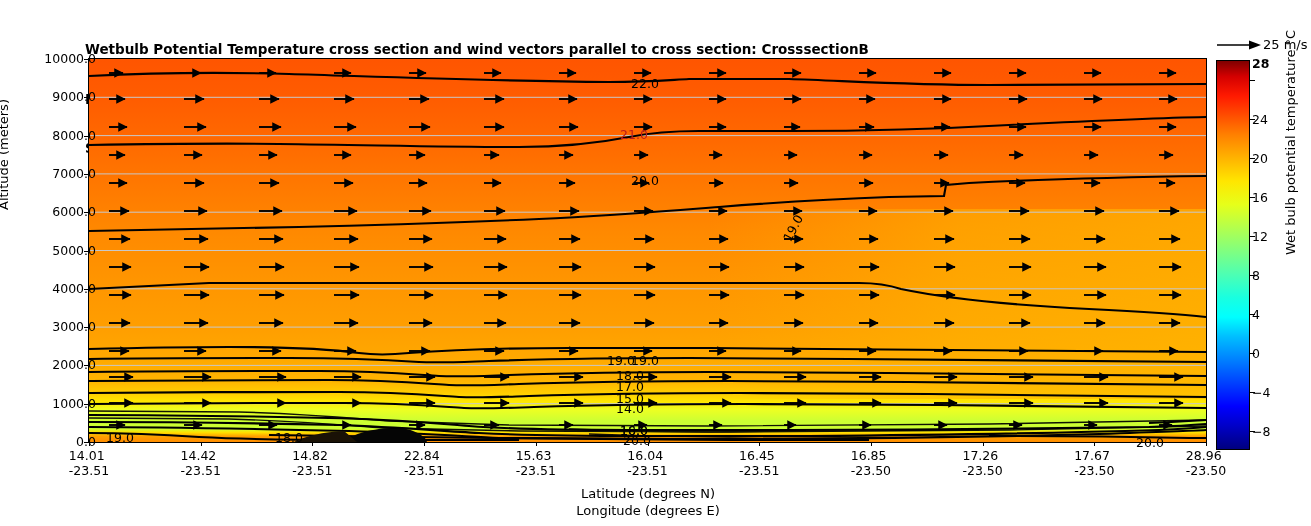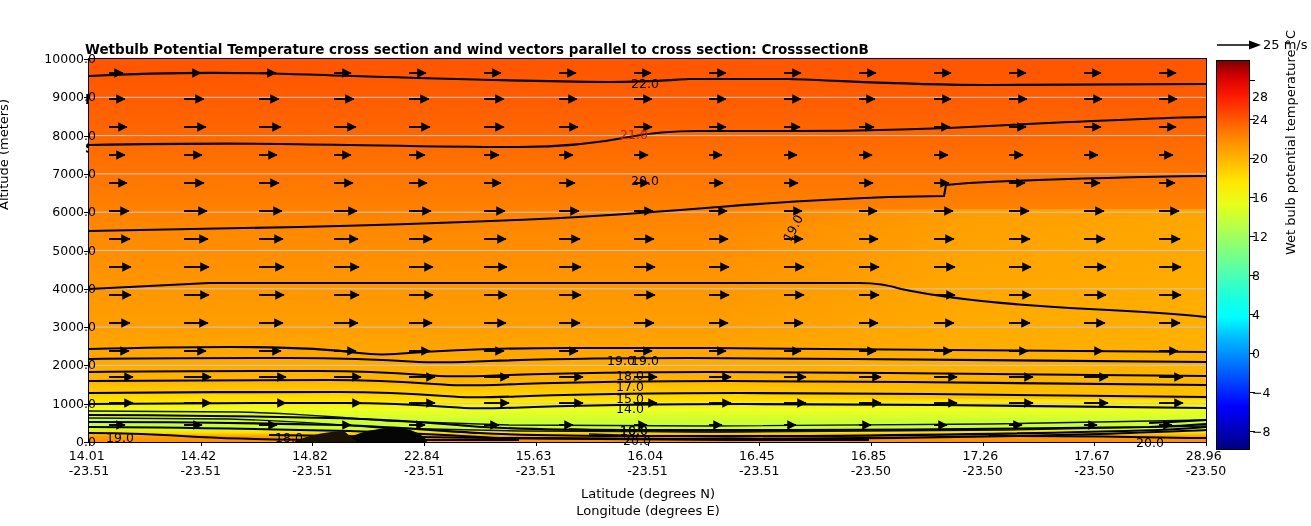--- a/index.html
+++ b/index.html
@@ -536,21 +536,21 @@
         <div>28.96</div>
         <div>-23.50</div>
       </div>
     </div>
   <div id="xlabel1">Latitude (degrees N)</div>
   <div id="xlabel2">Longitude (degrees E)</div>
 
   <div id="cbar"></div>
   <div id="cbticks">
       <div class="cbtickmark" style="top: 79.5px;"></div>
-      <div class="cbtick" style="top: 96px;">28</div>
+      <div class="cbtick" style="top: 63px; font-weight: bold;">28</div>
       <div class="cbtickmark" style="top: 118.5px;"></div>
       <div class="cbtick" style="top: 118.5px;">24</div>
       <div class="cbtickmark" style="top: 157.5px;"></div>
       <div class="cbtick" style="top: 157.5px;">20</div>
       <div class="cbtickmark" style="top: 196.5px;"></div>
       <div class="cbtick" style="top: 196.5px;">16</div>
       <div class="cbtickmark" style="top: 235.5px;"></div>
       <div class="cbtick" style="top: 235.5px;">12</div>
       <div class="cbtickmark" style="top: 274.5px;"></div>
       <div class="cbtick" style="top: 274.5px;">8</div>

